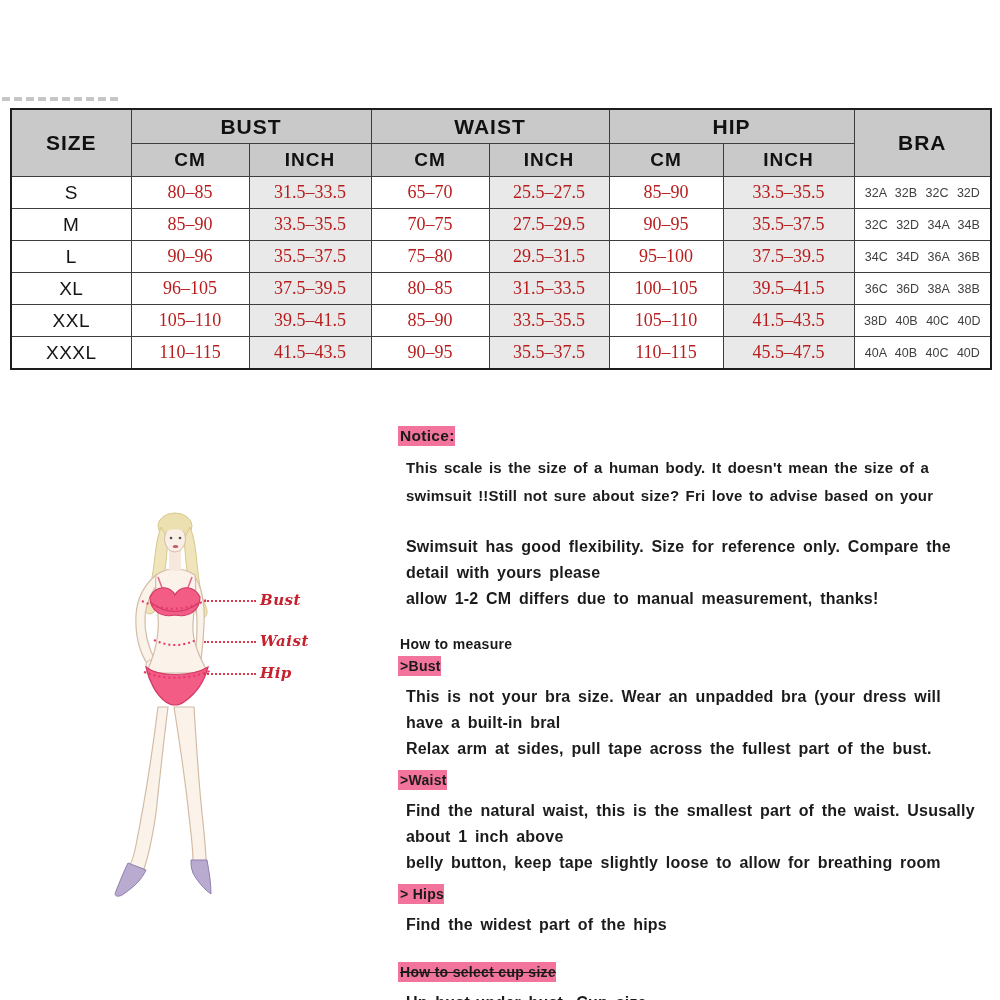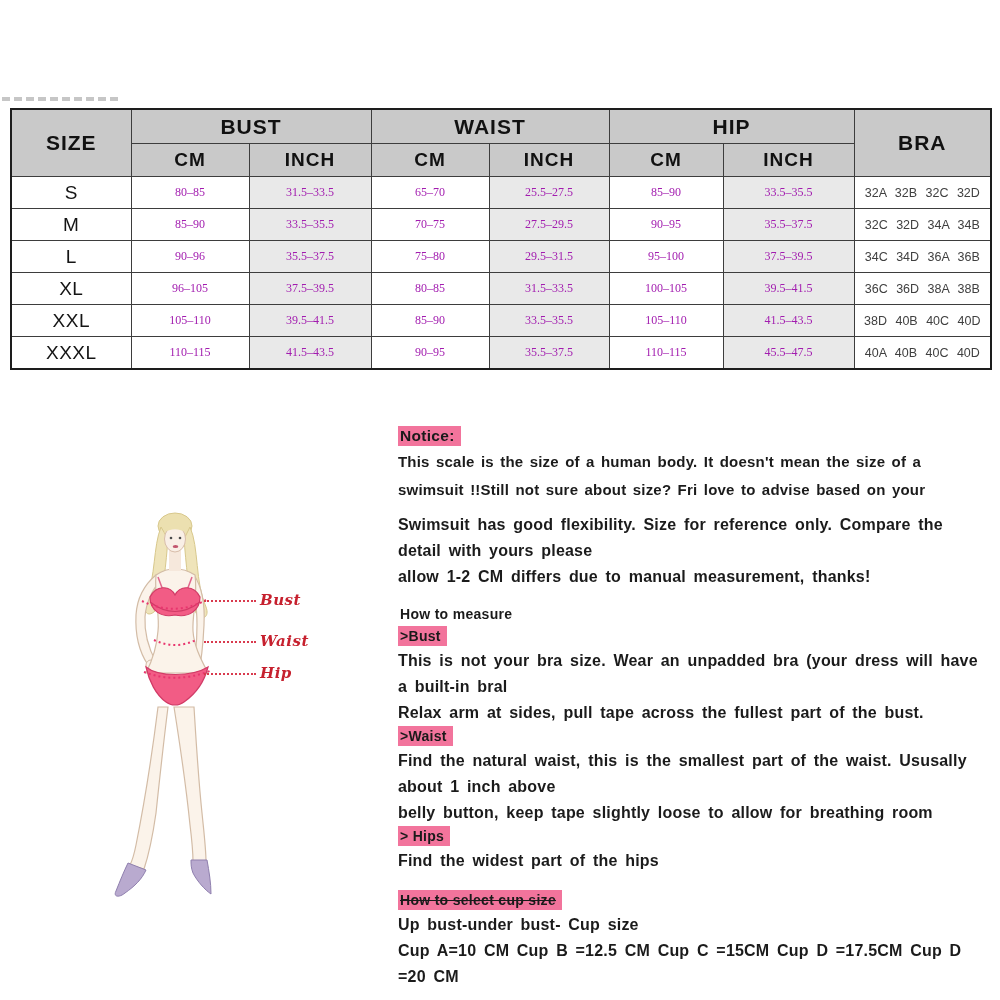--- a/index.html
+++ b/index.html
@@ -15,42 +15,42 @@
   table.size-table{position:absolute;left:10px;top:108px;width:980px;
                    border-collapse:collapse;table-layout:fixed;
                    border:2px solid #1d1d1d;background:#fff;}
   .size-table th,.size-table td{border:1px solid #3d3d3d;text-align:center;
                    padding:0;vertical-align:middle;overflow:hidden;white-space:nowrap;}
   .size-table thead th{background:#c9c9c9;color:#111;font-weight:600;}
   .h-main{font-size:21px;height:33px;letter-spacing:1px;}
   .h-sub{font-size:19px;height:32px;letter-spacing:1px;}
   .size-table tbody td{height:31px;}
   .col-size{font-size:19px;font-weight:500;letter-spacing:.5px;color:#141414;}
-  .col-cm,.col-inch{font-family:"Liberation Serif",serif;font-size:12px;color:#a21caf;}
+  .col-cm,.col-inch{font-family:"Liberation Serif",serif;font-size:18px;color:#b91c1c;}
   .col-inch{background:#e9e9e9;}
   .col-bra{font-size:12.5px;word-spacing:5px;color:#404040;}
 
   
   .figure{position:absolute;left:100px;top:505px;width:250px;height:400px;}
   .figure svg{position:absolute;left:0;top:0;}
   .fig-leader{position:absolute;left:104px;width:52px;height:0;
               border-top:2px dotted #d93a4e;}
   .fig-label{position:absolute;left:160px;
              font-family:"DejaVu Serif",serif;font-style:italic;font-weight:bold;
              font-size:15px;color:#c6202e;letter-spacing:.5px;line-height:18px;}
 
   
   .notes{position:absolute;left:398px;top:426px;width:588px;color:#1b1b1b;}
   .sec-heading{margin:0 0 2px 0;}
   .htxt{display:inline-block;font-weight:bold;font-size:14px;line-height:18px;
-        padding:1px 6px 1px 2px;letter-spacing:.3px;color:#1a1a1a;}
+        padding:1px 0 1px 2px;letter-spacing:.3px;color:#1a1a1a;}
   .htxt.lg{font-size:15.5px;}
   .htxt.hl{background:#f2749c;}
   .htxt.strike{text-decoration:line-through;}
-  .para{font-weight:bold;letter-spacing:.2px;margin:0;}
+  .para{font-weight:bold;letter-spacing:.2px;margin:8px;}
   .para.lg{font-size:15px;line-height:28px;word-spacing:2px;}
   .para.sm{font-size:16px;line-height:26px;word-spacing:3px;}
   .spacer{width:100%;}
   .spacer.sm{height:8px;} .spacer.md{height:14px;} .spacer.lg{height:16px;}
 </style>
 </head>
 <body>
 
 <div class="canvas">
 

